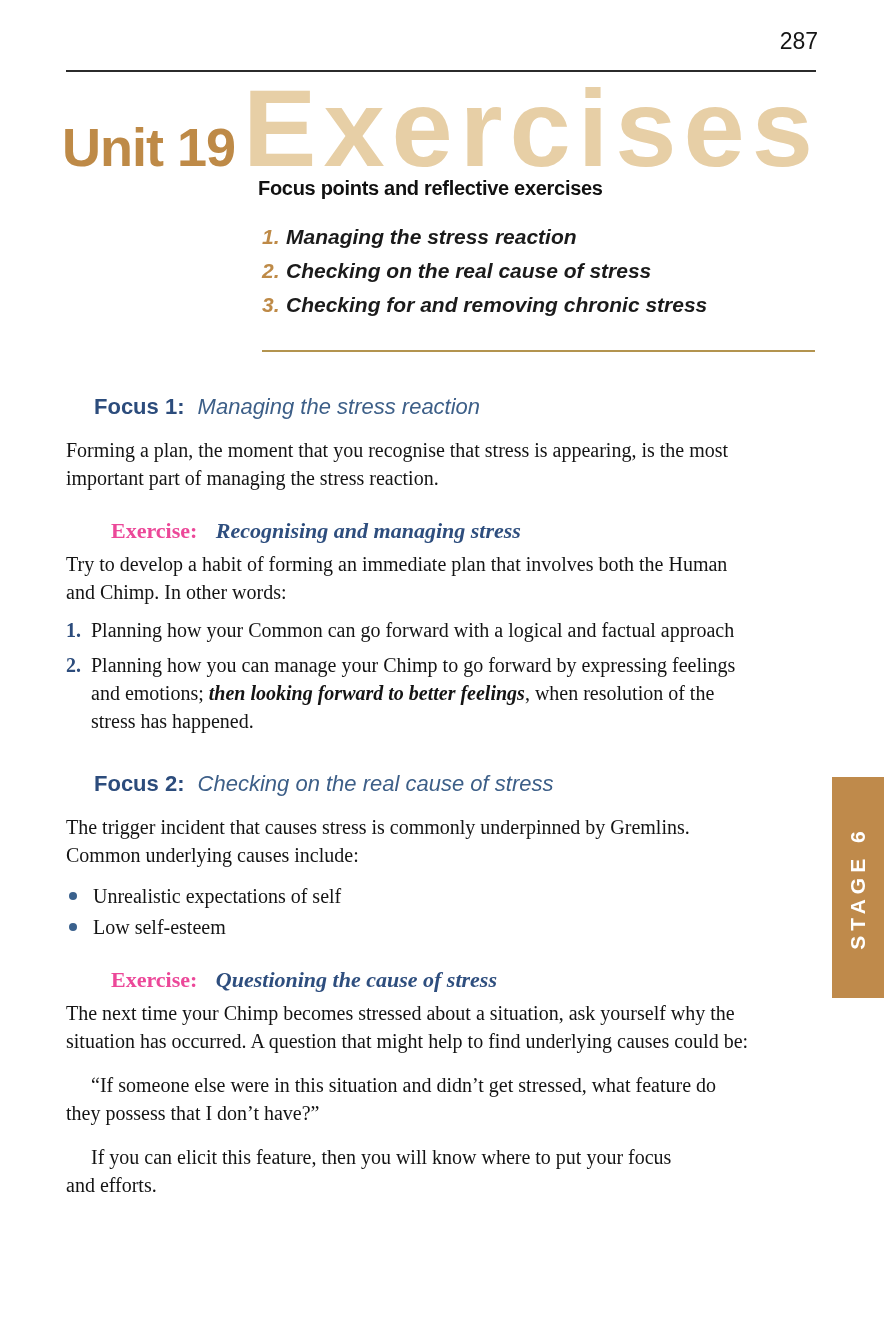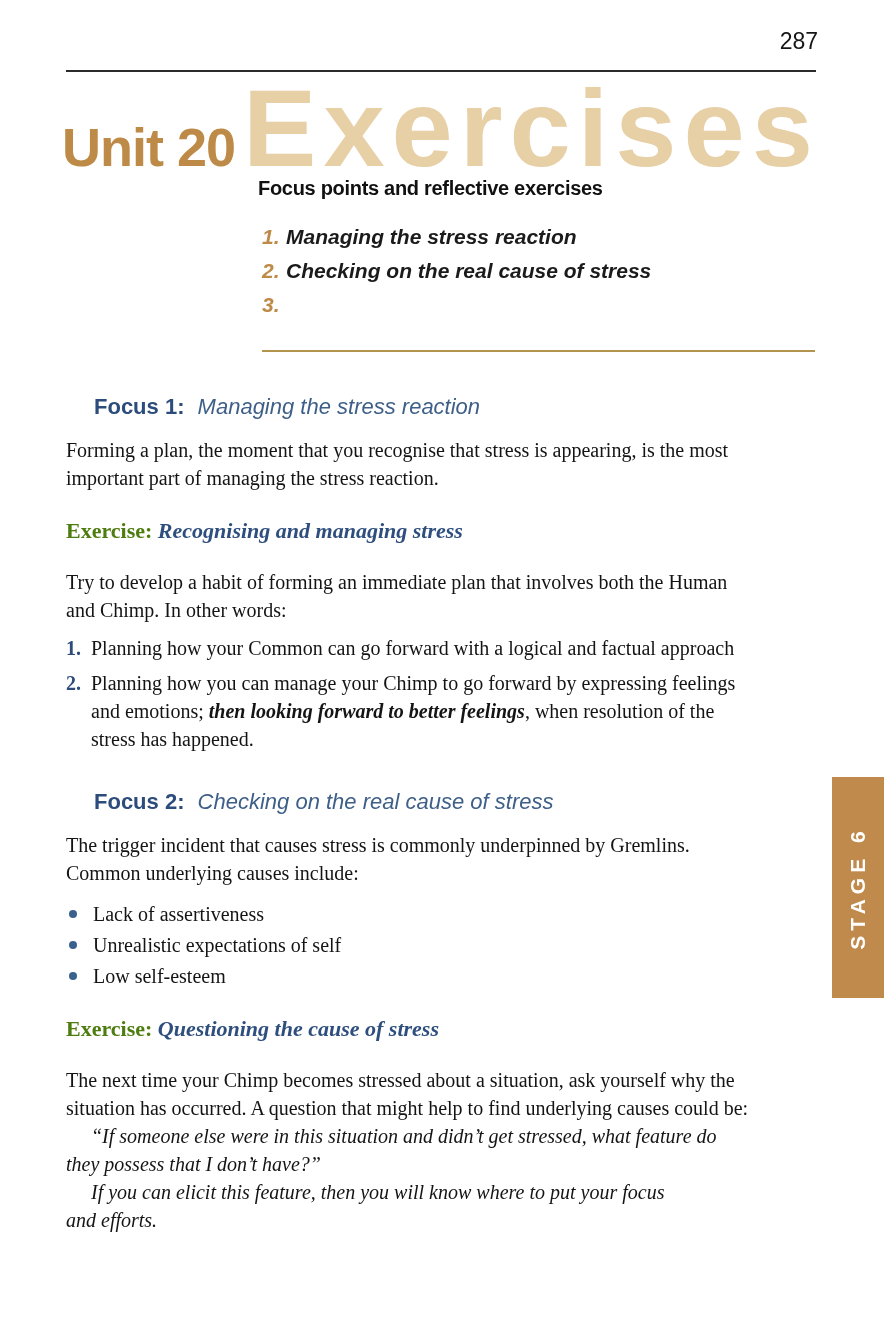--- a/index.html
+++ b/index.html
@@ -76,42 +76,42 @@
     margin:16px 0 0 0;
     font-size:20px;line-height:28px;
     white-space:pre-line;color:#141414;
   }
   .exercise-head{
     font-family:"Liberation Serif", serif;
     font-size:22px;line-height:26px;white-space:nowrap;
   }
   .exercise-head.one{margin-top:26px;}
   .exercise-head.two{margin-top:24px;}
-  .exercise-label{font-weight:bold;color:#4d7c0f;}
-  .exercise-title{font-weight:bold;font-style:italic;color:#2e4e7e;}
+  .exercise-label{font-weight:bold;color:#ec4899;margin-left:45px;}
+  .exercise-title{font-weight:bold;font-style:italic;color:#2e4e7e;margin-left:13px;}
   .num-list{margin:10px 0 0 0;}
   .num-item{
     display:flex;align-items:flex-start;
     margin-bottom:7px;
     font-size:20px;line-height:28px;
   }
   .num-item-num{flex:none;width:25px;font-weight:bold;color:#2c4c7c;}
   .num-item-text{white-space:pre-line;}
   .em-bold-italic{font-weight:bold;font-style:italic;}
   .bullet-list{margin:12px 0 0 0;}
   .bullet-item{
     display:flex;align-items:flex-start;
     font-size:20px;line-height:31px;
   }
   .bullet-dot{
     flex:none;width:8px;height:8px;border-radius:50%;
     background:#3a618d;margin:11px 16px 0 3px;
   }
-  .para.tight{margin-top:24px;}
-  .para.indent{margin-top:0;text-indent:25px;font-style:italic;}
+  .para.tight{margin-top:6px;}
+  .para.indent{margin-top:16px;text-indent:25px;}
   
   .stage-tab{
     position:absolute;top:777px;right:0;
     width:52px;height:221px;background:#bf8a4b;
   }
   .stage-tab-label{
     position:absolute;top:50%;left:50%;
     transform:translate(-50%,-50%) rotate(-90deg);
     font-family:"Liberation Sans", sans-serif;
     font-weight:bold;font-size:21px;letter-spacing:5px;
@@ -120,36 +120,37 @@
 </style>
 </head>
 <body>
 
 <div class="page">
 
   <div class="pageno">287</div>
   <div class="top-rule"></div>
 
   <div class="header-row">
-    <span class="unit">Unit 20</span>
+    <span class="unit">Unit 19</span>
     <span class="big-title">Exercises</span>
   </div>
   <div class="subtitle">Focus points and reflective exercises</div>
 
   <div class="toc">
     <div class="toc-item">
       <span class="toc-num">1.</span>
       <span class="toc-label">Managing the stress reaction</span>
     </div>
     <div class="toc-item">
       <span class="toc-num">2.</span>
       <span class="toc-label">Checking on the real cause of stress</span>
     </div>
     <div class="toc-item">
       <span class="toc-num">3.</span>
+      <span class="toc-label">Checking for and removing chronic stress</span>
     </div>
   </div>
 
   <div class="tan-rule"></div>
 
   <div class="main">
 
     <div class="focus-head first">
       <span class="focus-label">Focus 1:</span>
       <span class="focus-title">Managing the stress reaction</span>
@@ -178,24 +179,20 @@
     </div>
 
     <div class="focus-head second">
       <span class="focus-label">Focus 2:</span>
       <span class="focus-title">Checking on the real cause of stress</span>
     </div>
     <div class="para">The trigger incident that causes stress is commonly underpinned by Gremlins.
 Common underlying causes include:</div>
 
     <div class="bullet-list">
-      <div class="bullet-item">
-        <span class="bullet-dot"></span>
-        <span class="bullet-text">Lack of assertiveness</span>
-      </div>
       <div class="bullet-item">
         <span class="bullet-dot"></span>
         <span class="bullet-text">Unrealistic expectations of self</span>
       </div>
       <div class="bullet-item">
         <span class="bullet-dot"></span>
         <span class="bullet-text">Low self-esteem</span>
       </div>
     </div>
 

